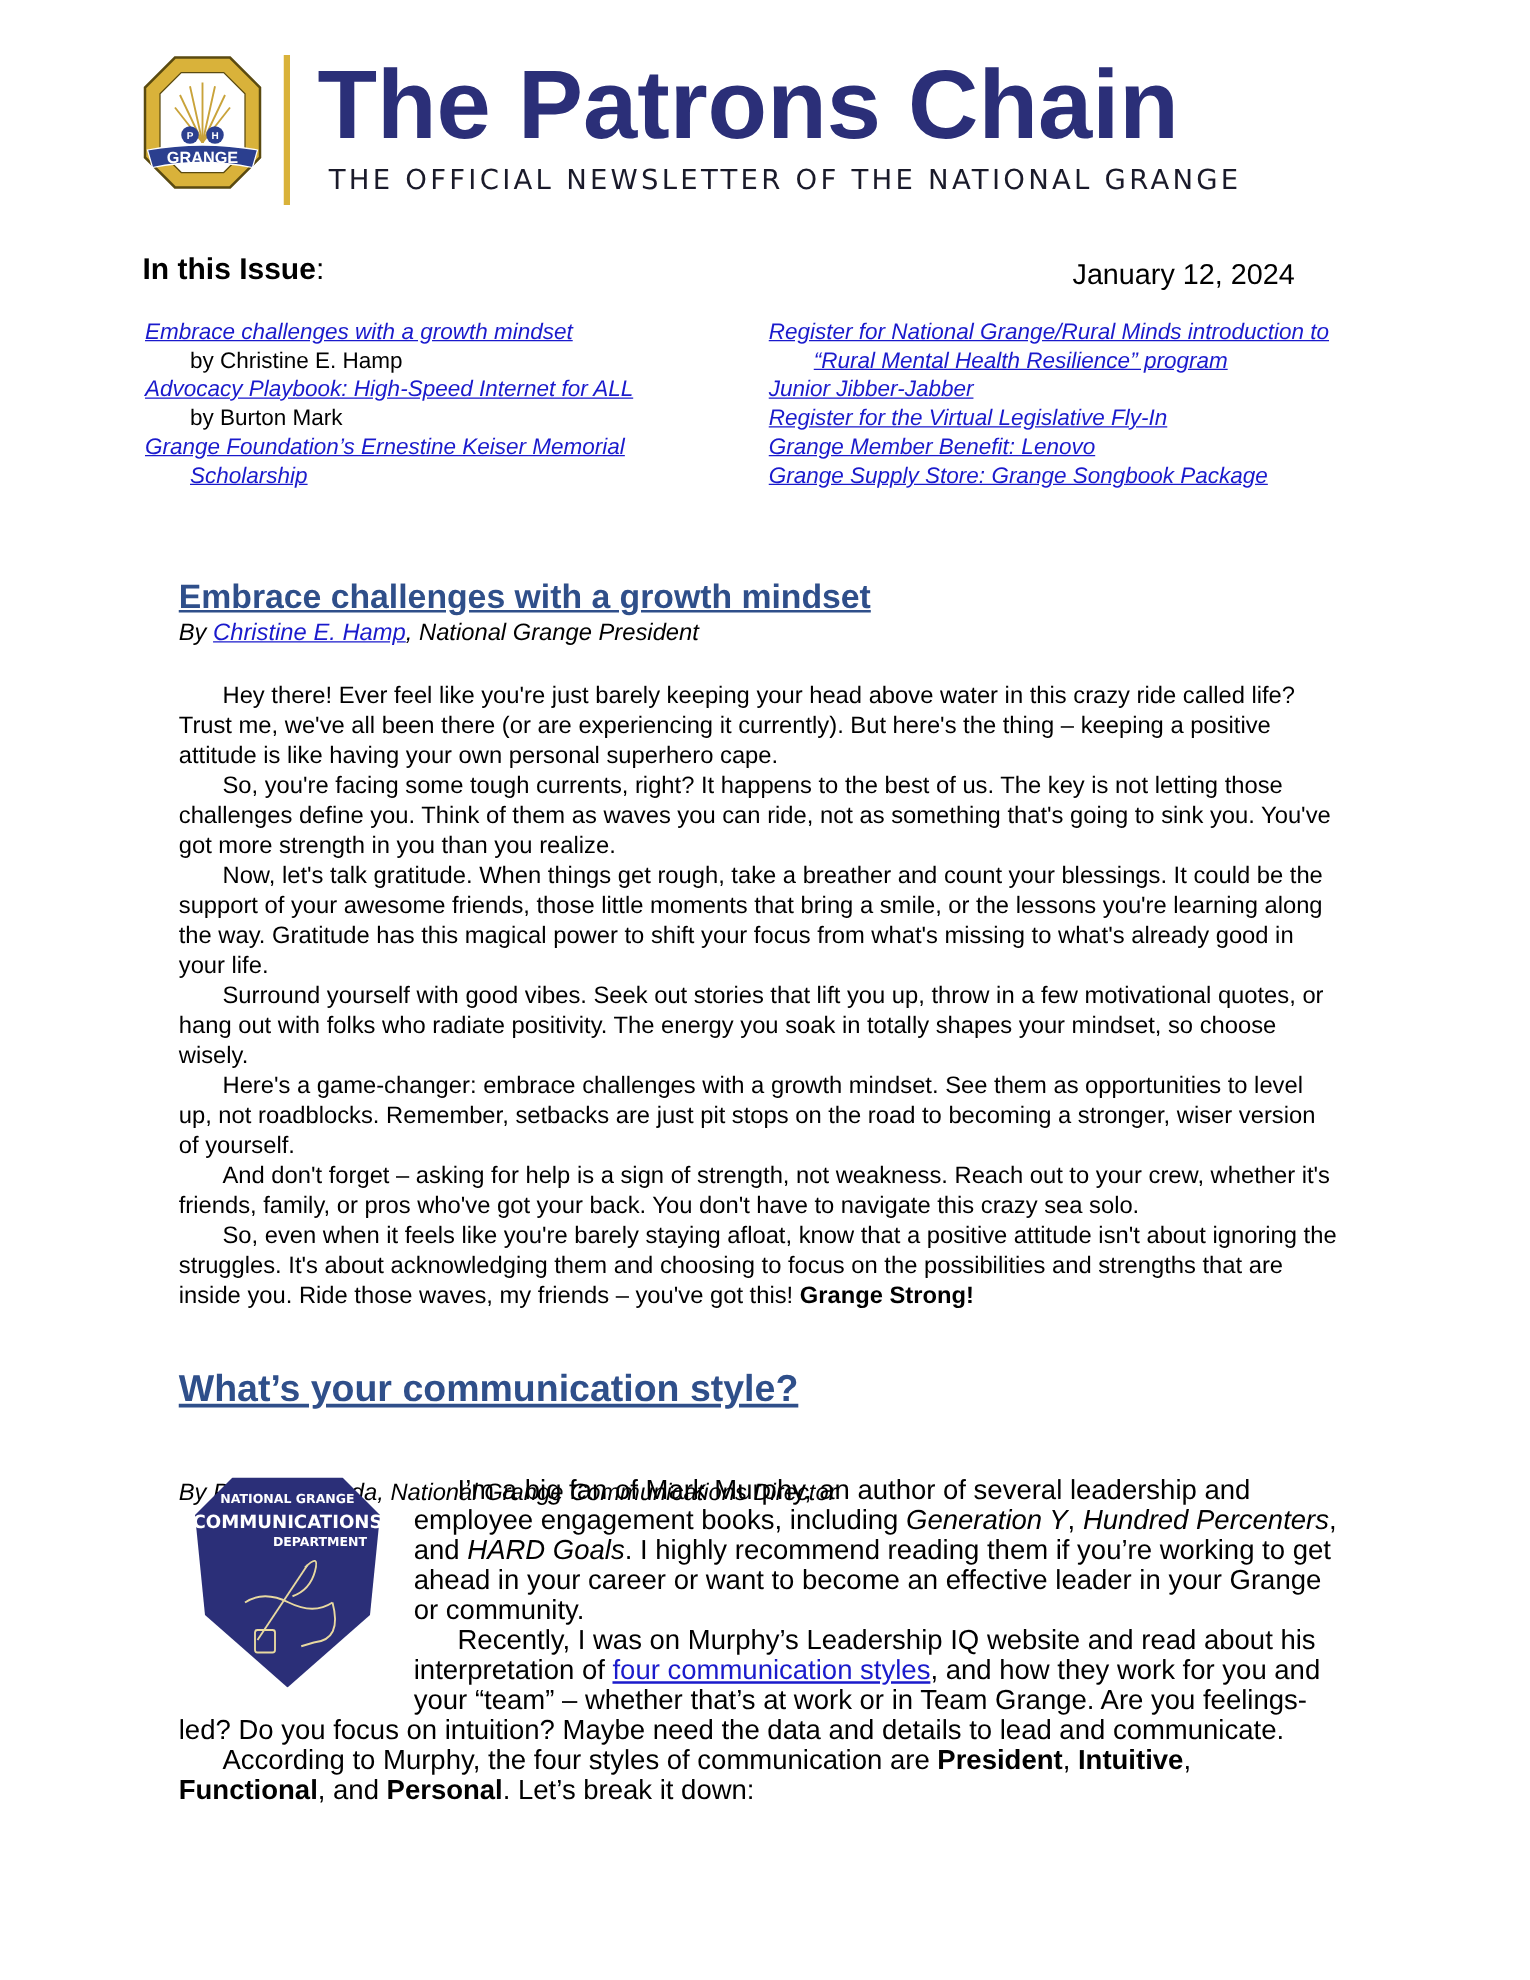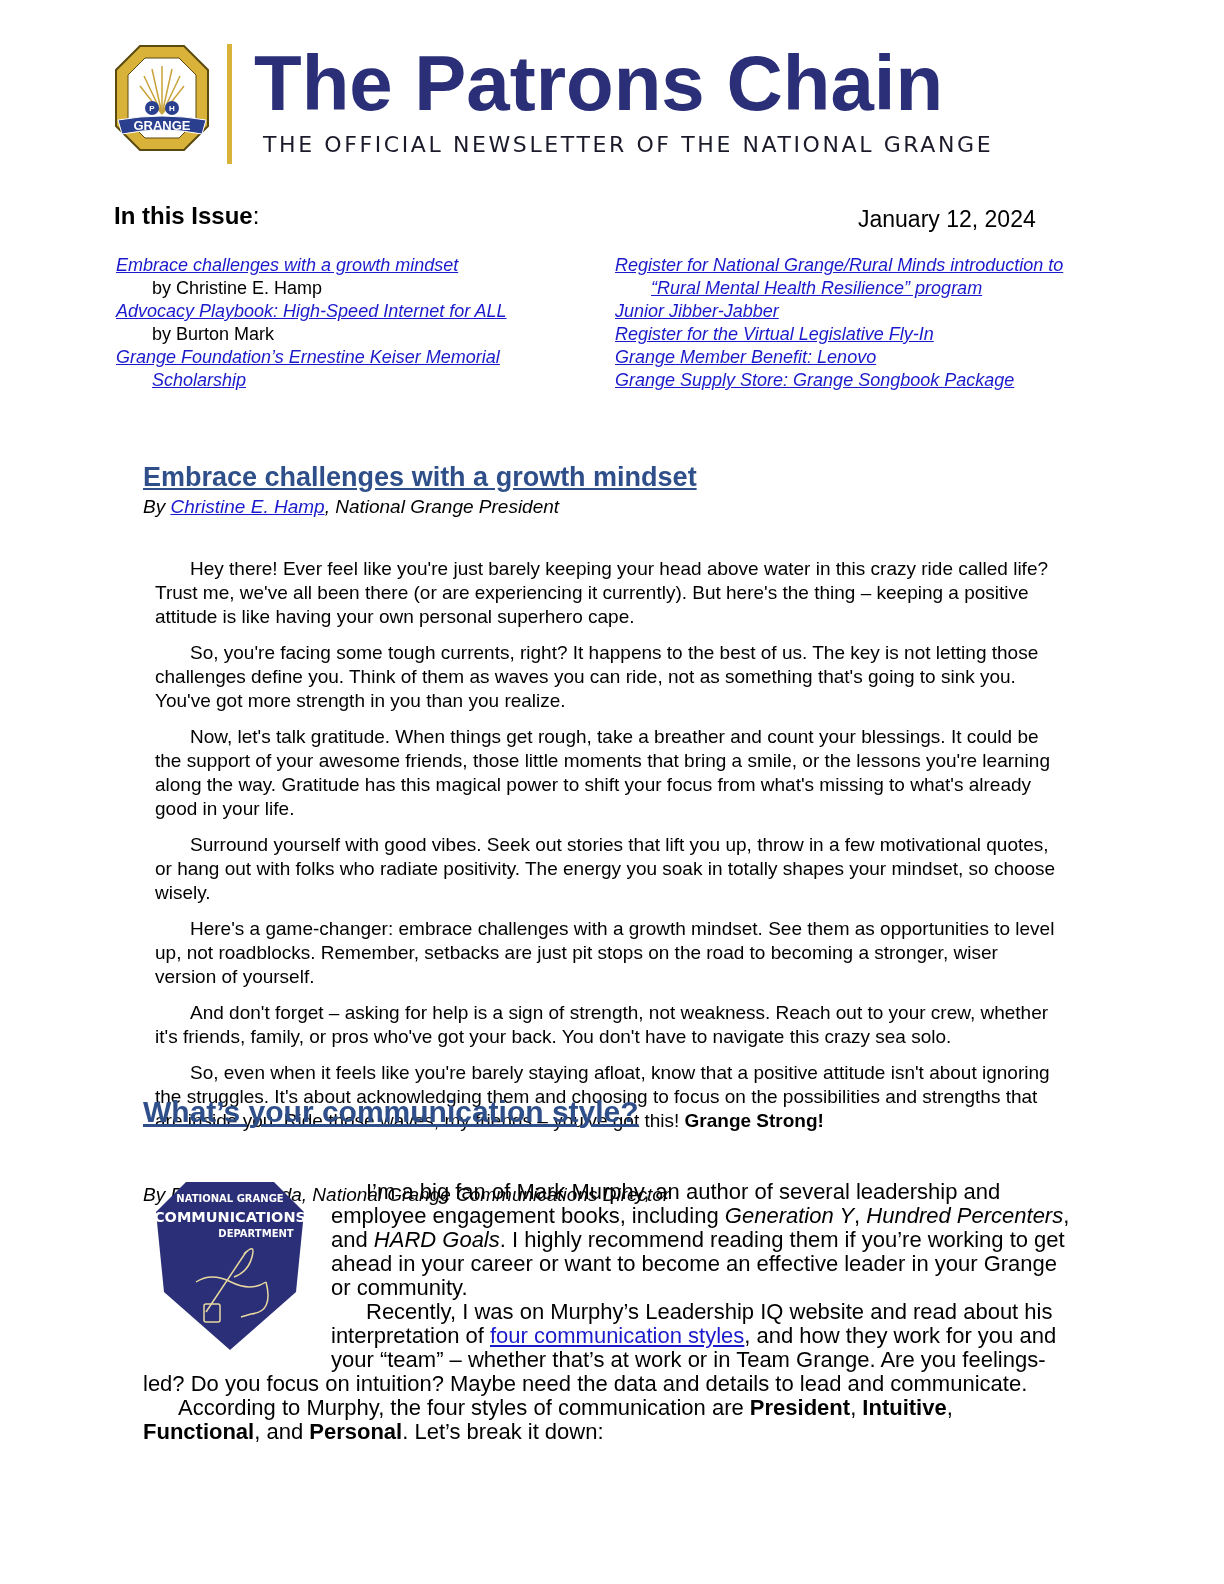--- a/index.html
+++ b/index.html
@@ -45,21 +45,21 @@
     text-decoration: underline; white-space: nowrap;
   }
   .t1 { top: 462px; font-size: 27px; }
   .t2 { top: 1095px; font-size: 30px; }
   .byline { position: absolute; left: 143px; font-size: 19px; font-style: italic; white-space: nowrap; }
   .b1 { top: 496px; }
   .b2 { top: 1184px; font-style: italic; }
   .byline a { color: #1a1acc; text-decoration: underline; }
 
   .body1 { position: absolute; left: 143px; top: 545px; width: 930px; font-size: 19px; line-height: 24px; }
-  .body1 p { margin: 12px; text-indent: 35px; }
+  .body1 p { margin: 0; text-indent: 35px; }
 
   .comm-badge { position: absolute; left: 156px; top: 1182px; width: 148px; height: 168px; }
   .body2 { position: absolute; left: 143px; top: 1180px; width: 930px; font-size: 22px; line-height: 24px; }
   .body2 .float-spacer { float: left; width: 188px; height: 182px; }
   .body2 p { margin: 0; text-indent: 35px; }
   .body2 .link { font-style: normal; }
 </style>
 </head>
 <body>
 

